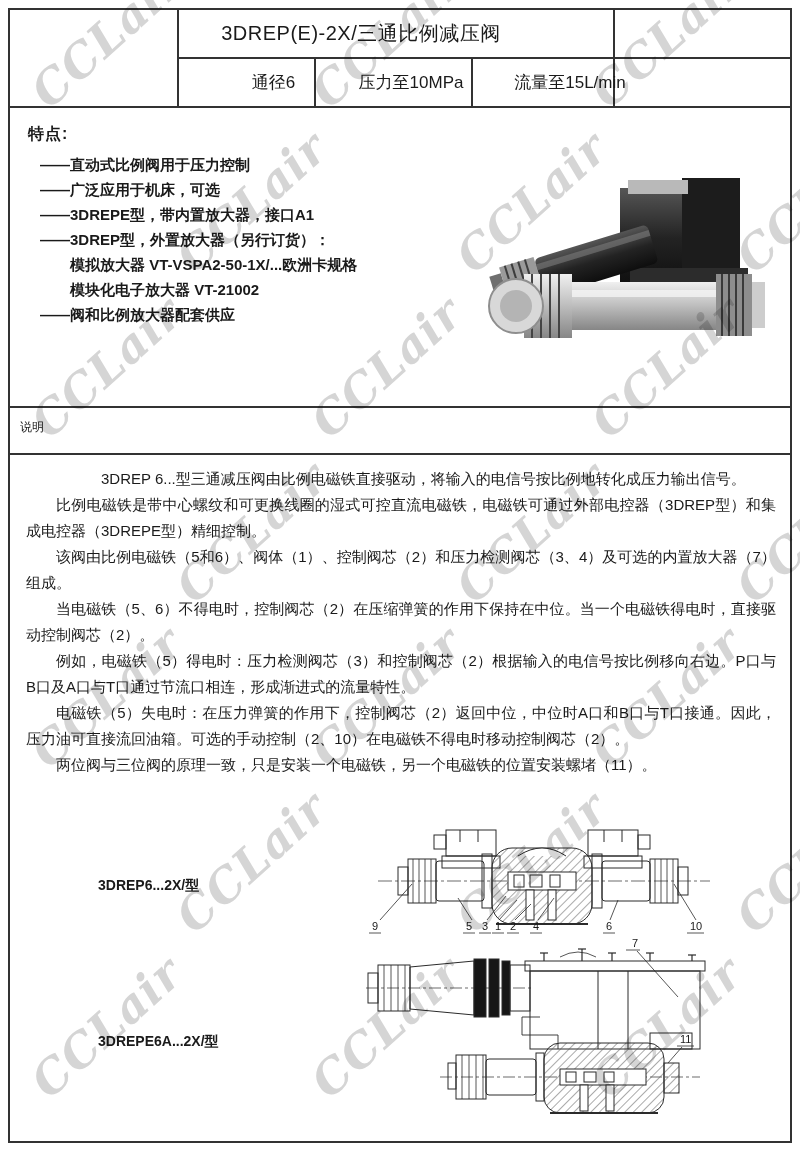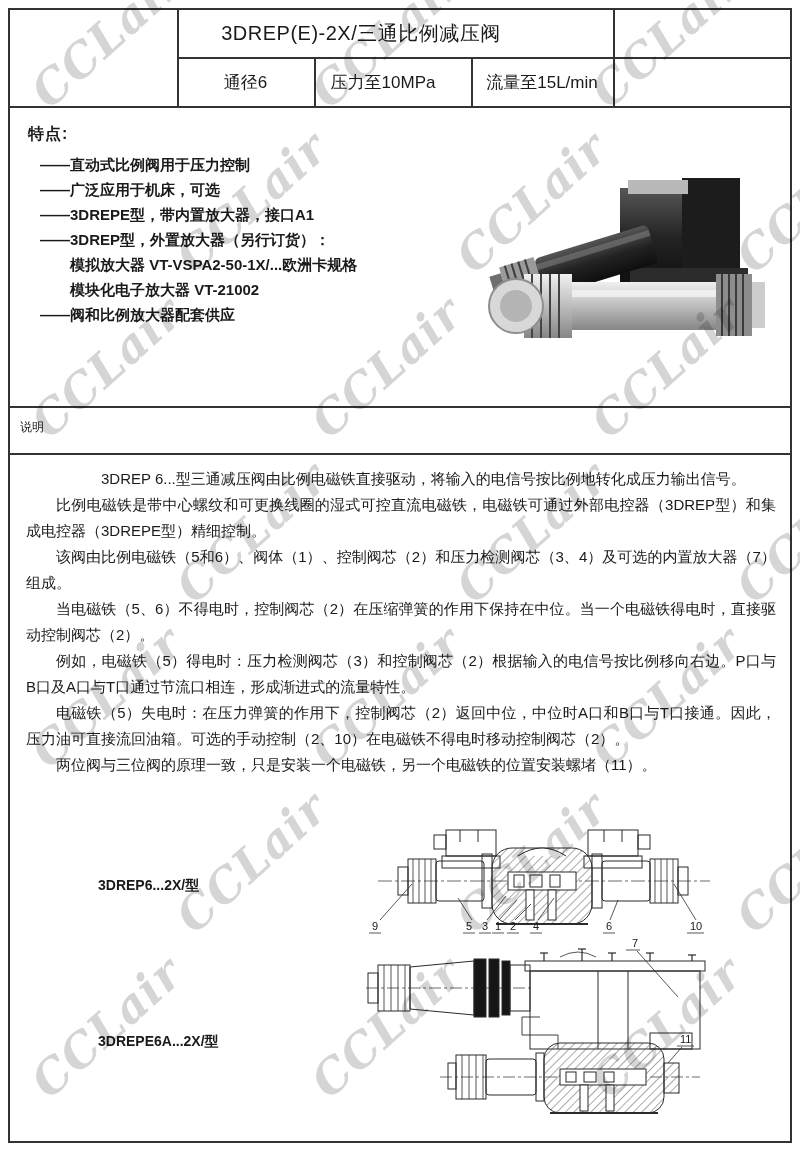--- a/index.html
+++ b/index.html
@@ -5,21 +5,21 @@
   html,body{margin:0;padding:0;background:#ffffff;}
   .page{
     position:relative;width:800px;height:1157px;background:#fff;overflow:hidden;
     font-family:"Liberation Sans","DejaVu Sans",sans-serif;color:#1a1a1a;
   }
   .line{position:absolute;background:#333;}
   .outer-frame{position:absolute;left:8px;top:8px;width:780px;height:1131px;border:2px solid #333;}
   
   .hdr-title{position:absolute;left:177px;top:10px;width:368px;height:47px;
     display:flex;align-items:center;justify-content:center;font-size:20px;letter-spacing:.5px;}
-  .spec-cell{position:absolute;top:59px;height:47px;display:flex;align-items:center;justify-content:center;font-size:17px;}
+  .spec-cell{position:absolute;top:59px;height:47px;display:flex;align-items:center;justify-content:center;font-size:17px;margin-left:28px;}
   
   .feat-heading{position:absolute;left:28px;top:124px;font-size:16px;font-weight:bold;letter-spacing:1px;}
   .feat-list{position:absolute;left:40px;top:152px;width:430px;font-size:15px;line-height:25px;font-weight:bold;}
   .feat-list div{white-space:nowrap;}
   .feat-list .sub{margin-left:30px;}
   
   .desc-heading{position:absolute;left:20px;top:419px;font-size:12px;}
   .desc-body{position:absolute;left:26px;top:466px;width:750px;font-size:15px;}
   .desc-body p{margin:0;line-height:26px;text-indent:2em;text-align:justify;word-break:break-all;}
   .desc-body p.ind5{text-indent:5em;}

